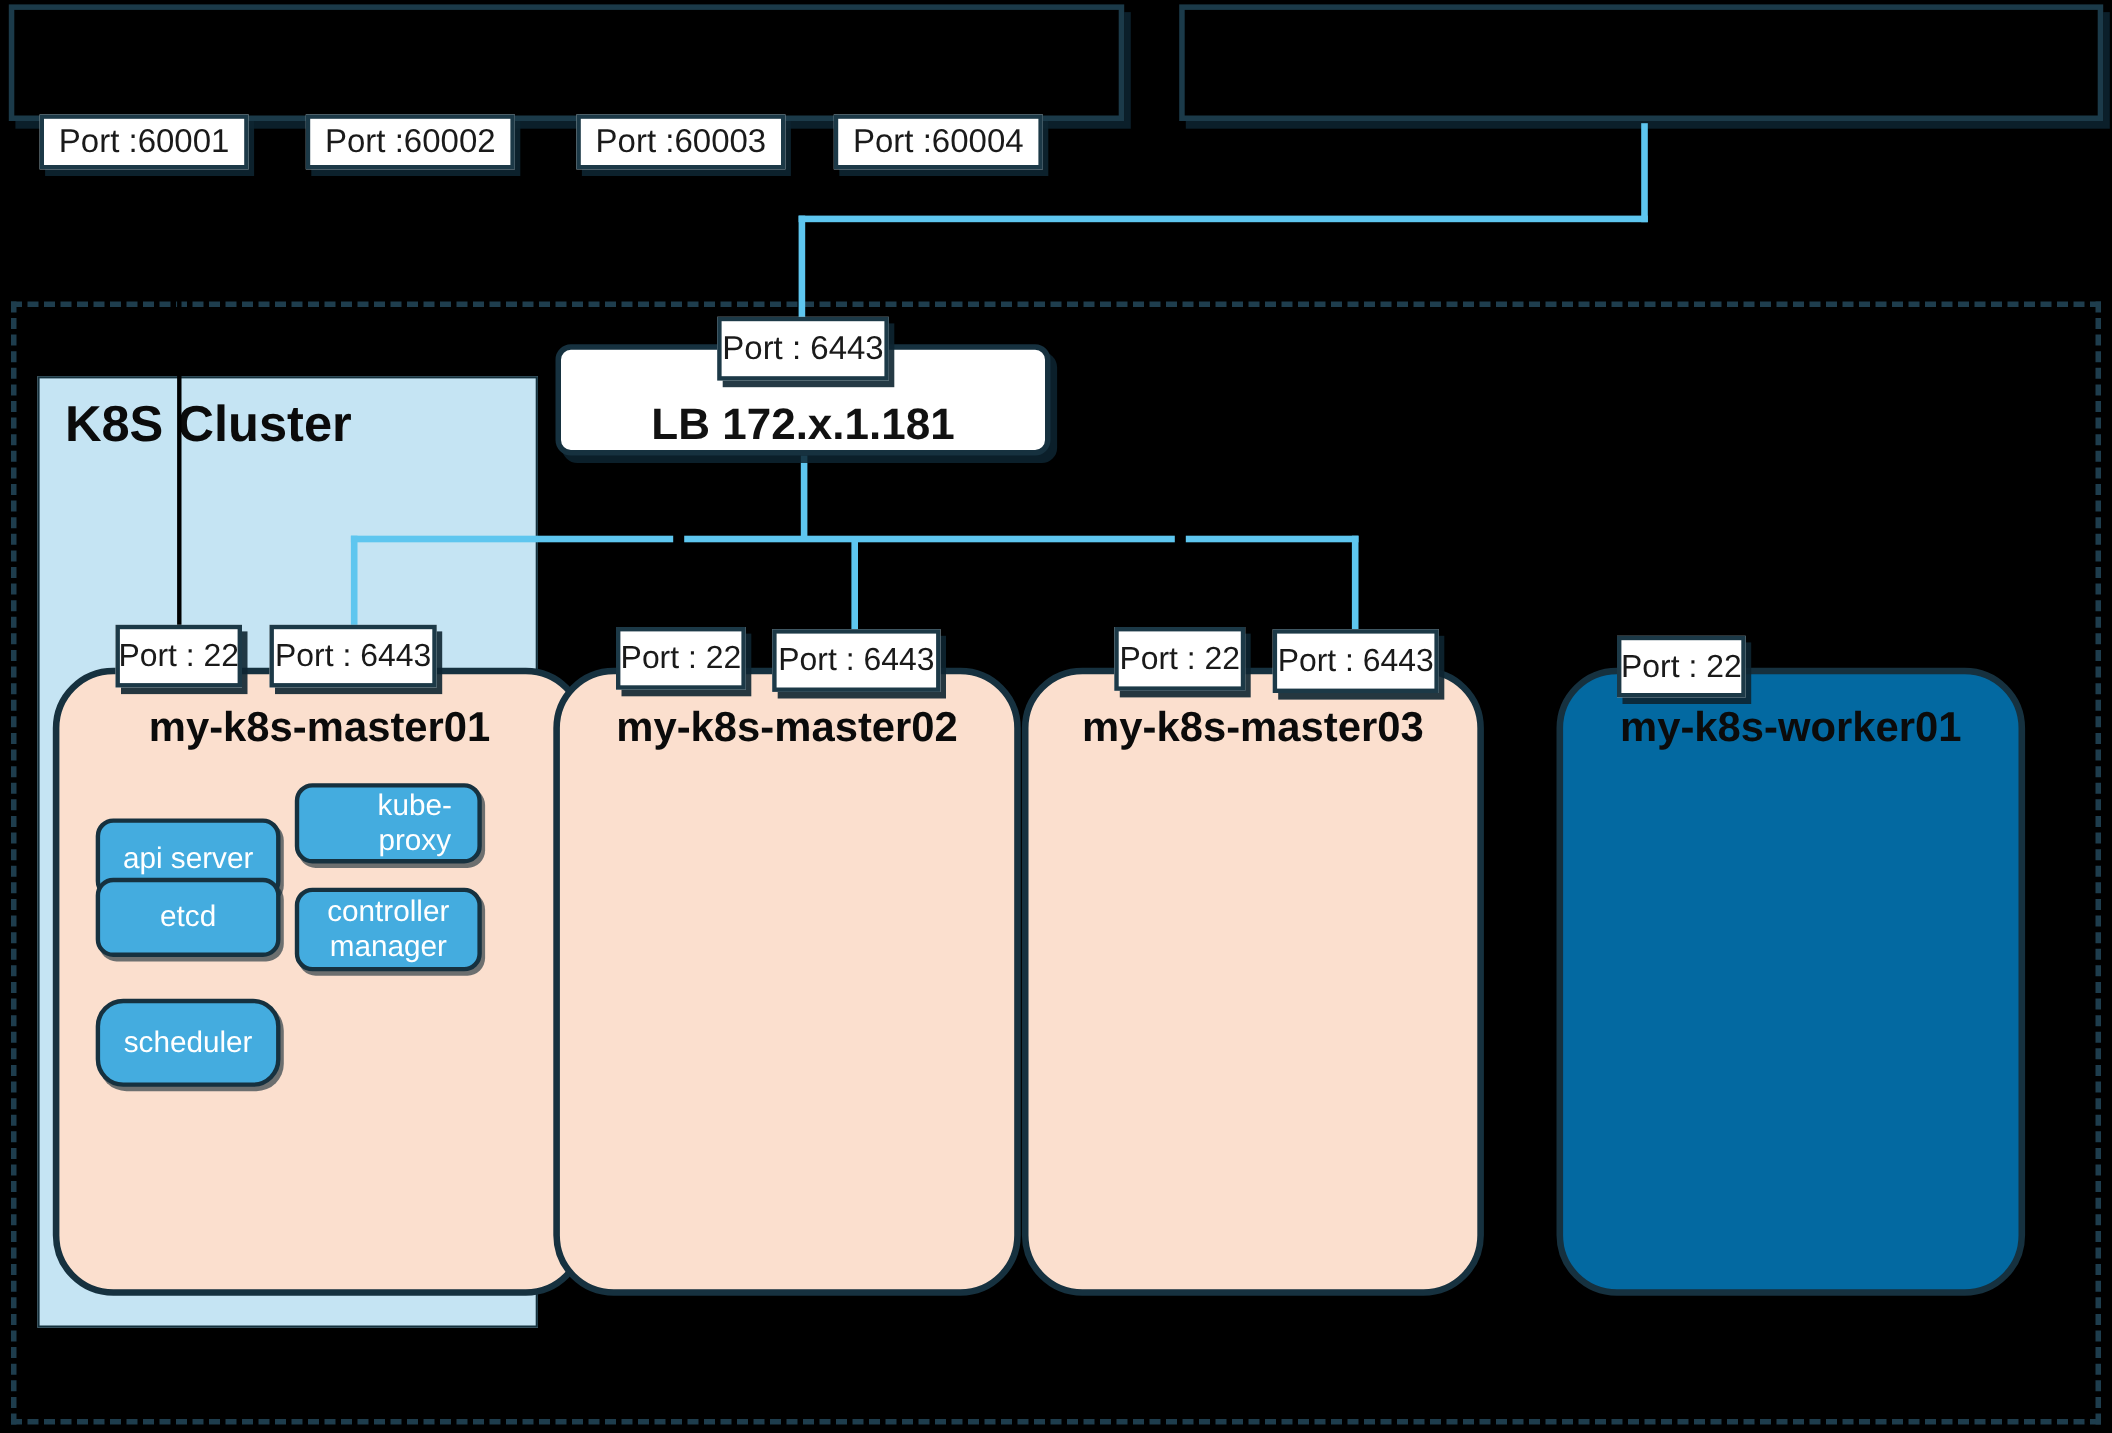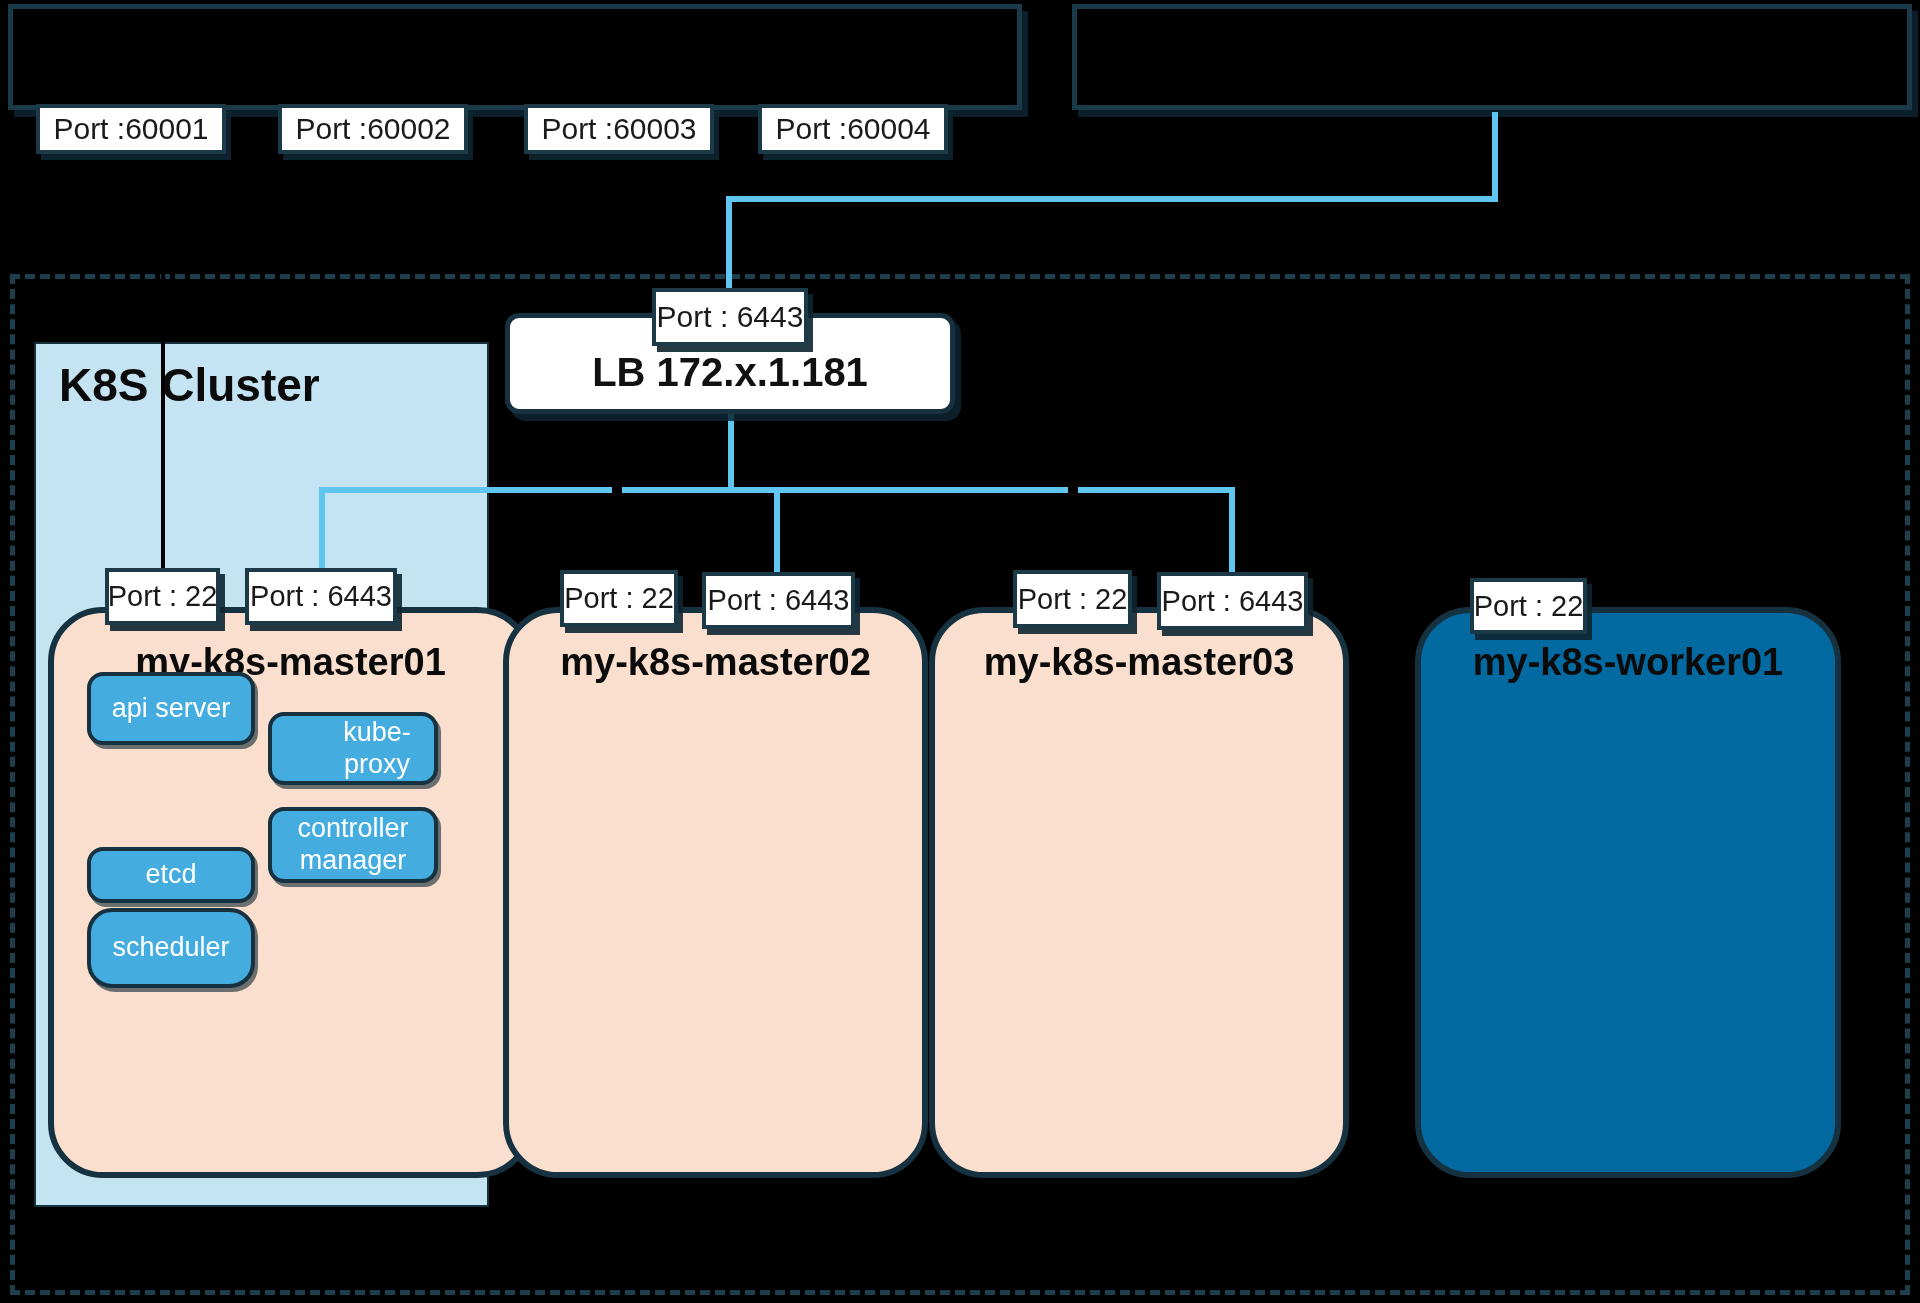--- a/index.html
+++ b/index.html
@@ -19,21 +19,21 @@
     color:#1a1a1a;display:flex;align-items:center;justify-content:center;
     font-size:30px;white-space:nowrap;box-shadow:5px 6px 0 rgba(13,37,49,.9);
     z-index:30;
   }
   .portbox.small{font-size:29px;}
   
   .lbbox{
     background:#FFFFFF;border:5px solid #16313F;border-radius:14px;box-sizing:border-box;
     display:flex;align-items:flex-end;justify-content:center;
     font-size:40px;font-weight:bold;color:#111;
-    box-shadow:6px 7px 0 rgba(13,37,49,.85);z-index:25;padding-bottom:14px;
+    box-shadow:6px 7px 0 rgba(13,37,49,.85);z-index:25;padding-bottom:0;
   }
   
   .dashedrect{
     border:5px dashed #1E3D4D;box-sizing:border-box;z-index:1;
   }
   
   .clusterbox{
     background:#C5E4F3;border:2px solid #14303C;box-sizing:border-box;z-index:5;
   }
   .clusterbox .cluster-title{
@@ -114,27 +114,27 @@
   <div class="abs portbox small" style="left:105px;top:568px;width:115px;height:57px;">
       <span>Port : 22</span>
     </div>
   <div class="abs portbox small" style="left:245px;top:568px;width:152px;height:57px;">
       <span>Port : 6443</span>
     </div>
   <div class="abs node master" style="left:48px;top:607px;width:485px;height:571px;">
     <div class="node-title">my-k8s-master01</div>
   </div>
 
-  <div class="comp" style="left:87px;top:672px;width:168px;height:73px;">
+  <div class="comp" style="left:87px;top:744px;width:168px;height:73px;">
       <span>api server</span>
     </div>
   <div class="comp" style="left:268px;top:712px;width:170px;height:73px;padding-left:48px;">
       <span>kube-proxy</span>
     </div>
-  <div class="comp" style="left:87px;top:847px;width:168px;height:56px;">
+  <div class="comp" style="left:87px;top:798px;width:168px;height:72px;">
       <span>etcd</span>
     </div>
   <div class="comp" style="left:268px;top:807px;width:170px;height:76px;padding:12px 14px;">
       <span>controller manager</span>
     </div>
   <div class="comp" style="left:87px;top:908px;width:168px;height:80px;border-radius:25px;">
       <span>scheduler</span>
     </div>
 
   <div class="abs portbox small" style="left:560px;top:570px;width:118px;height:57px;">

